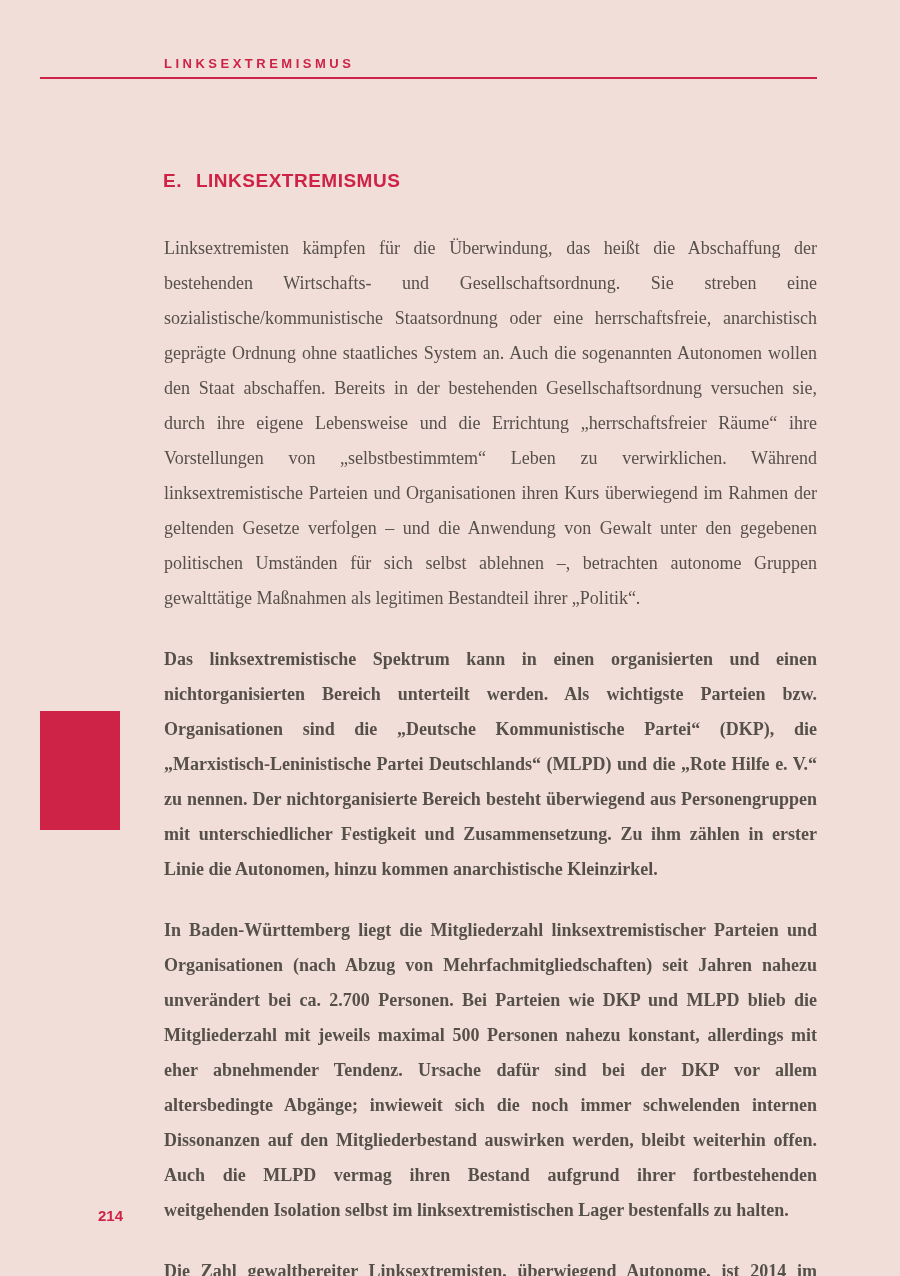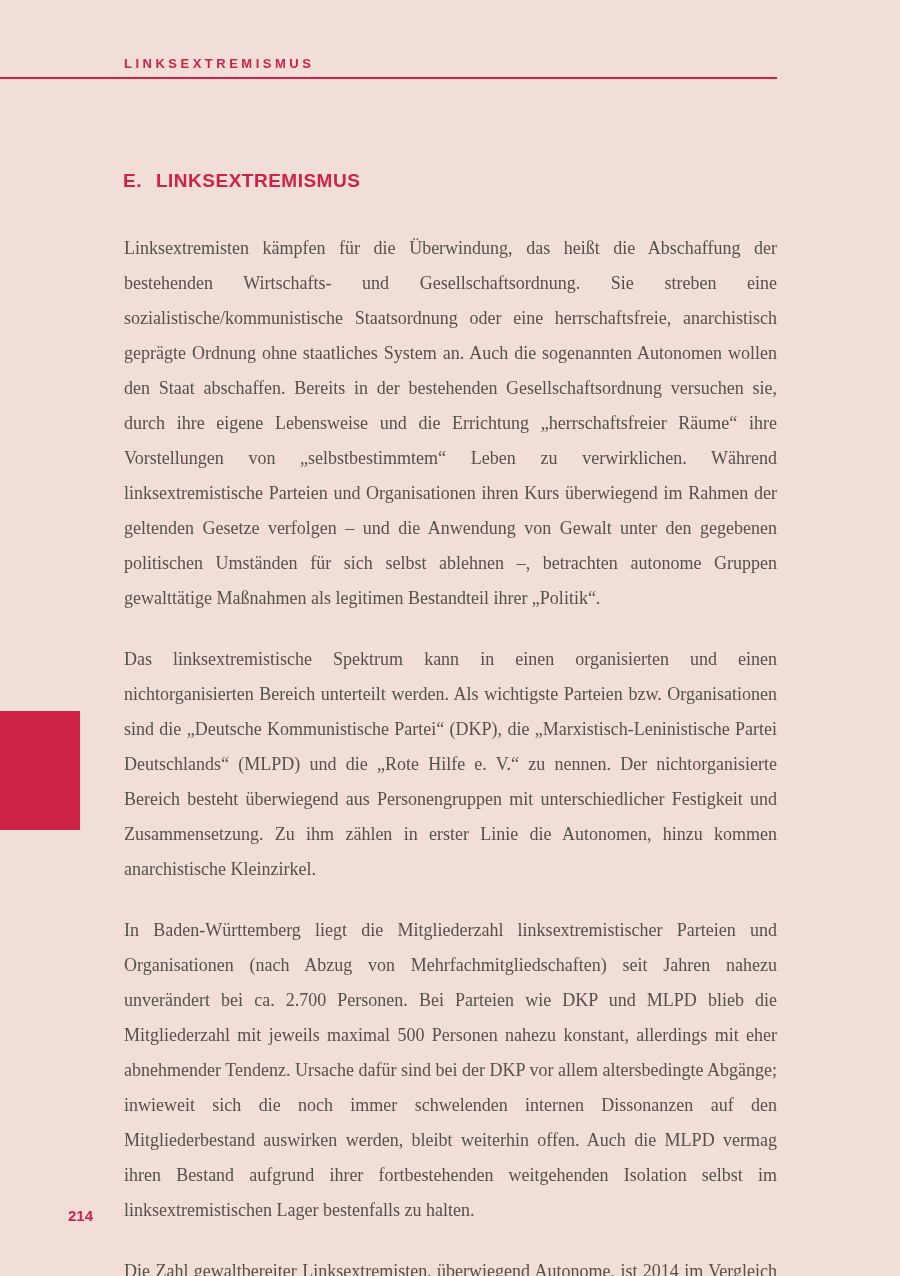--- a/index.html
+++ b/index.html
@@ -8,21 +8,21 @@
     --body_text: #56504a;
   }
   * { margin: 0; padding: 0; box-sizing: border-box; }
   html, body { width: 900px; height: 1276px; }
   body {
     background: var(--background);
     position: relative;
     font-family: "Liberation Serif", serif;
     overflow: hidden;
   }
-  .page { position: absolute; inset: 0; }
+  .page { position: absolute; inset: 0; margin-left: 40px; }
 
   .running-head {
     position: absolute;
     left: 124px;
     top: 56px;
     font-family: "Liberation Sans", sans-serif;
     font-weight: 700;
     font-size: 13px;
     letter-spacing: 3.5px;
     color: var(--accent);
@@ -59,24 +59,24 @@
     position: absolute;
     left: 124px;
     top: 231px;
     width: 653px;
     font-size: 18px;
     line-height: 35px;
     color: var(--body_text);
     text-align: justify;
   }
   .body-text p { text-align: justify; }
-  .body-text p + p { margin-top: 26px; }
+  .body-text p + p { margin-top: 26px; font-weight: bold; }
   .page-number {
     position: absolute;
-    left: 68px;
+    left: 58px;
     top: 1207px;
     font-family: "Liberation Sans", sans-serif;
     font-weight: 700;
     font-size: 15px;
     color: var(--accent);
   }
 </style>
 </head>
 <body>
 

